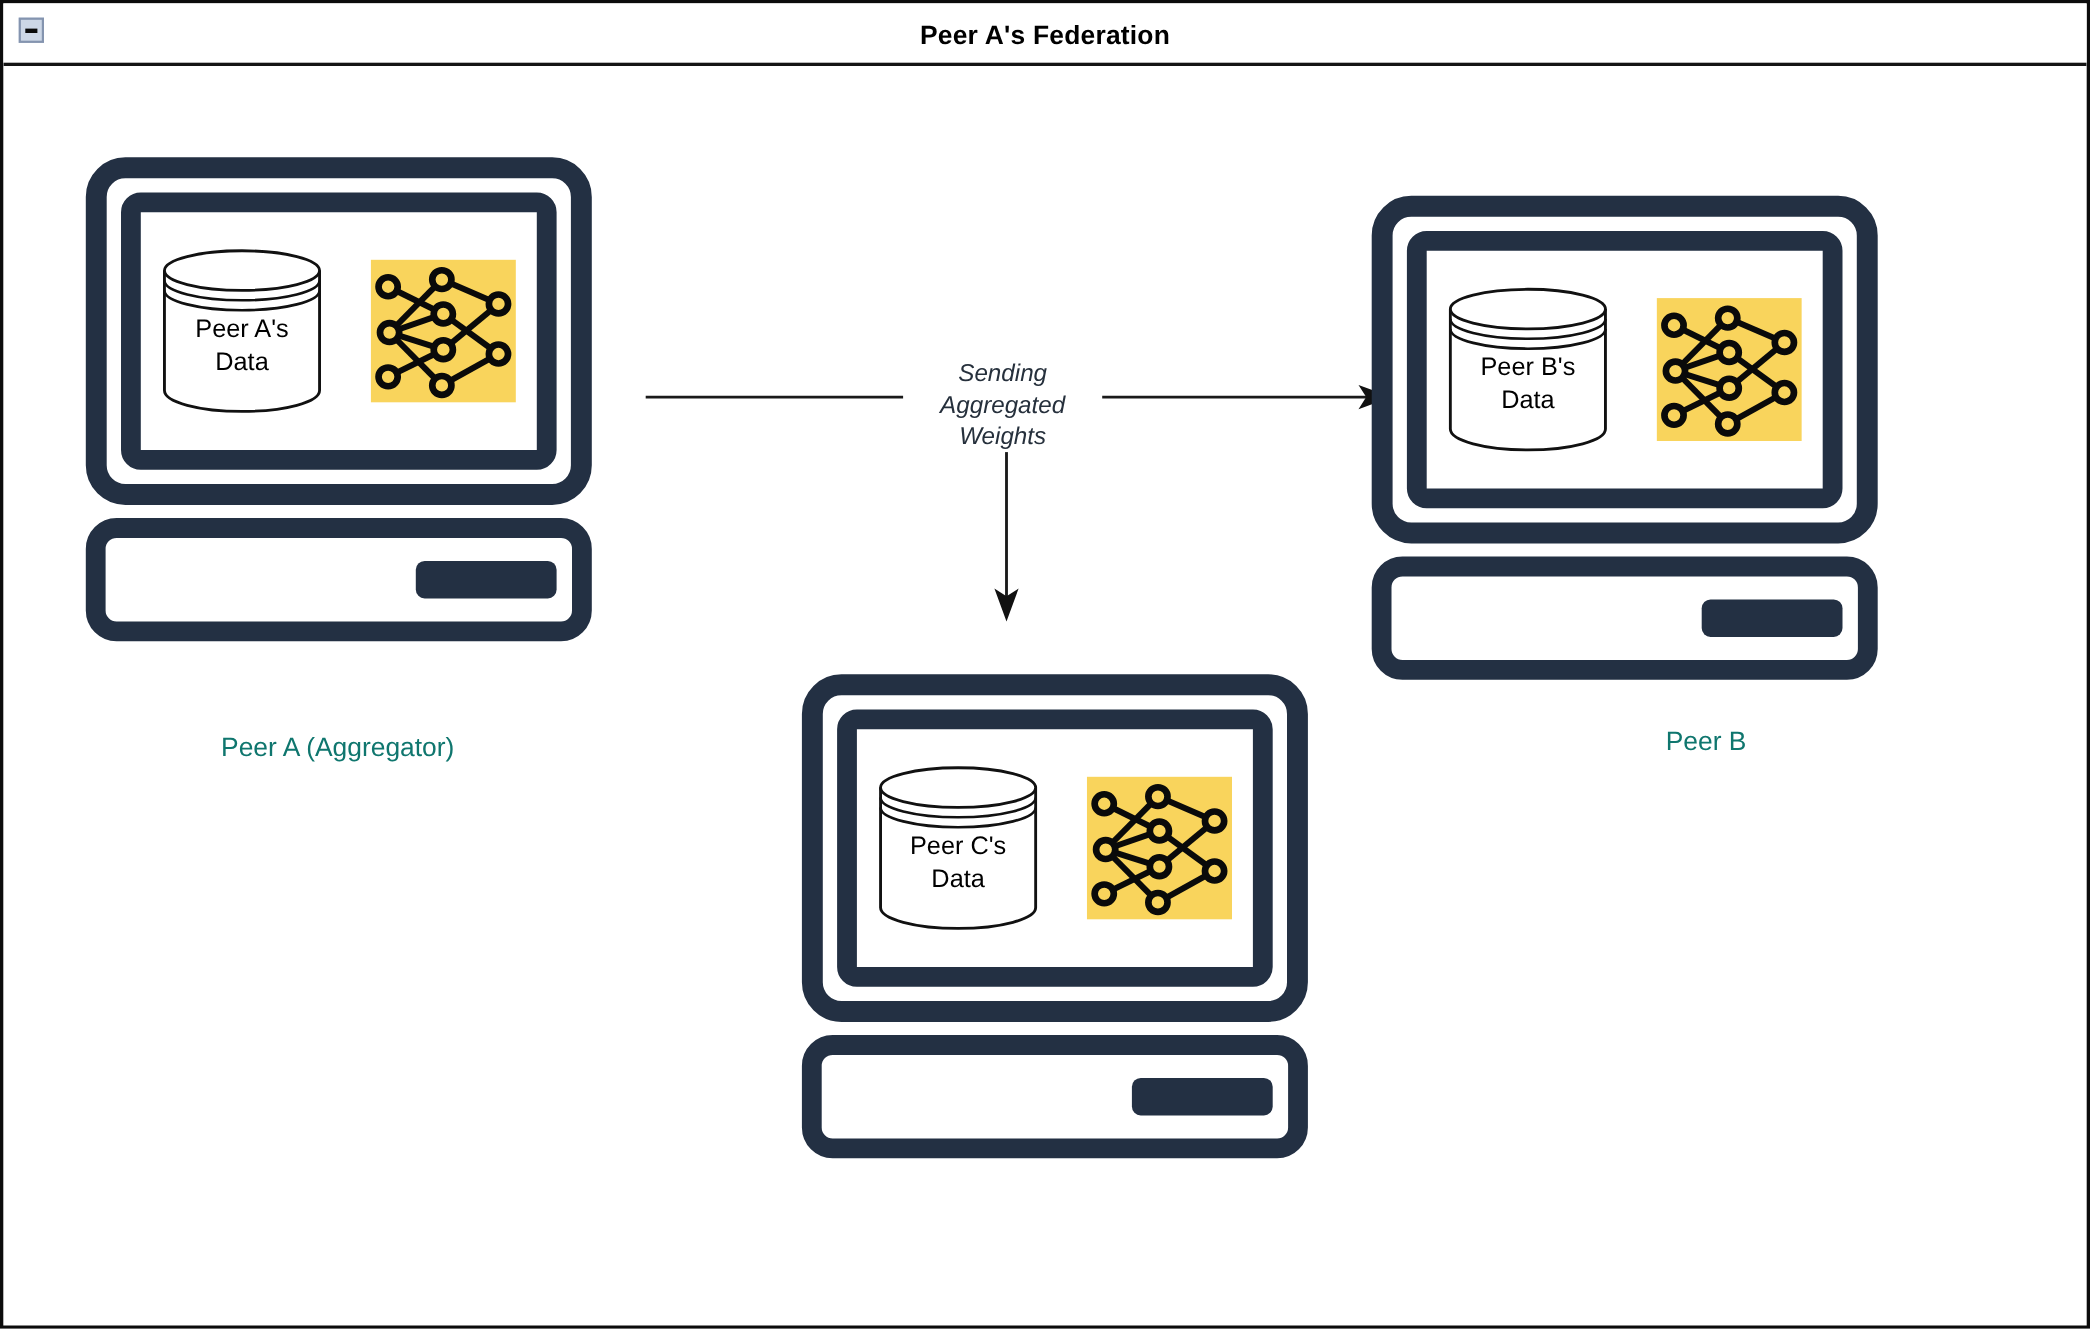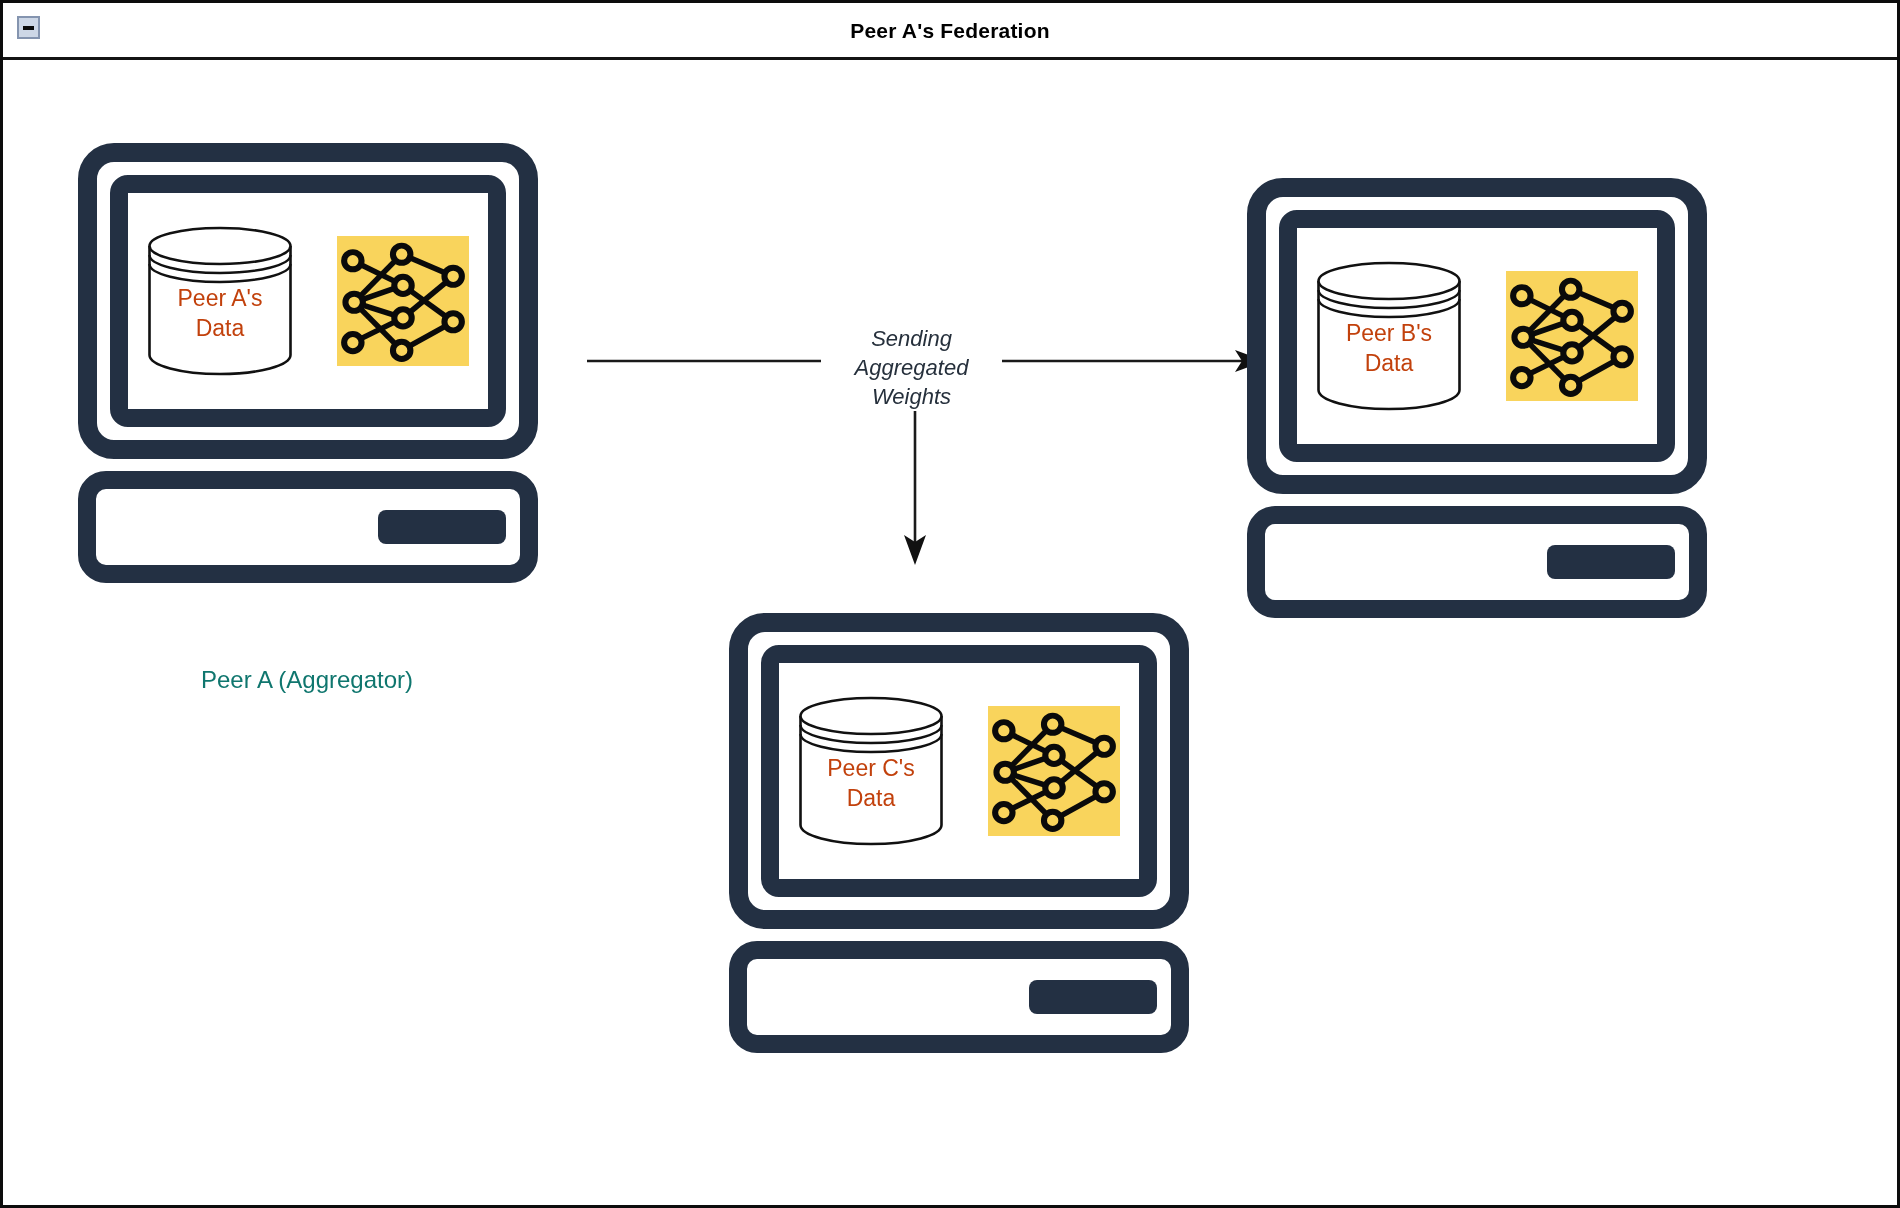--- a/index.html
+++ b/index.html
@@ -1,39 +1,39 @@
 <!DOCTYPE html>
 <html><head>
 <meta charset="utf-8">
 <style>
   * { margin:0; padding:0; box-sizing:border-box; }
   html,body { width:1900px; height:1208px; background:#fff; font-family:"Liberation Sans", sans-serif; }
   .frame { position:relative; width:1900px; height:1208px; border:3px solid #0c0c0c; background:#fff; overflow:hidden; }
 
   
   .titlebar { position:relative; height:57px; border-bottom:3px solid #141414; background:#fff; }
-  .titlebar .title { position:absolute; left:0; right:0; top:16px; text-align:center; font-size:21px; font-weight:bold; color:#000; letter-spacing:0.2px; }
+  .titlebar .title { position:absolute; left:0; right:0; top:16px; text-align:center; font-size:24px; font-weight:bold; color:#000; letter-spacing:0.2px; }
   .collapse-btn { position:absolute; left:14px; top:13px; width:23px; height:23px; background:#cdd7e6; border:2px solid #8494af; display:flex; align-items:center; justify-content:center; cursor:pointer; }
   .collapse-btn .bar { width:11px; height:4px; background:#0a0a0a; }
 
   
   .canvas { position:absolute; left:0; top:60px; width:1894px; height:1145px; }
 
   
   .computer { position:absolute; width:460px; }
   .monitor { height:316px; border:19px solid #233043; border-radius:36px; padding:13px; background:#fff; }
   .monitor-inner { height:100%; border:18px solid #233043; border-radius:18px; background:#fff;
                    display:flex; align-items:center; justify-content:center; gap:44px; }
   .base { position:relative; margin-top:12px; height:112px; border:18px solid #233043; border-radius:28px; background:#fff; }
   .base-slot { position:absolute; right:14px; top:50%; transform:translateY(-50%); width:128px; height:34px; background:#233043; border-radius:8px; }
 
   
   .db { position:relative; width:146px; height:152px; flex:0 0 auto; }
   .db svg { display:block; width:146px; height:152px; }
-  .db-label { position:absolute; left:0; right:0; top:58px; text-align:center; font-size:23px; line-height:30px; color:#c2410c; white-space:pre-line; }
+  .db-label { position:absolute; left:0; right:0; top:58px; text-align:center; font-size:23px; line-height:30px; color:#000000; white-space:pre-line; }
 
   
   .nn { width:132px; height:130px; flex:0 0 auto; }
   .nn svg { display:block; width:132px; height:130px; }
 
   
   .peer-label { position:absolute; width:400px; text-align:center; font-size:24px; line-height:28px; color:#0f766e; }
 
   
   .edges { position:absolute; left:0; top:0; width:1894px; height:1145px; }
@@ -207,15 +207,16 @@
       <div class="base">
         <div class="base-slot"></div>
       </div>
     </div>
 
     <div class="edge-label">Sending
 Aggregated
 Weights</div>
 
     <div class="peer-label" style="left:104px; top:603px;">Peer A (Aggregator)</div>
+    <div class="peer-label" style="left:1348px; top:598px;">Peer B</div>
 
   </div>
 </div>
 
 </body></html>

